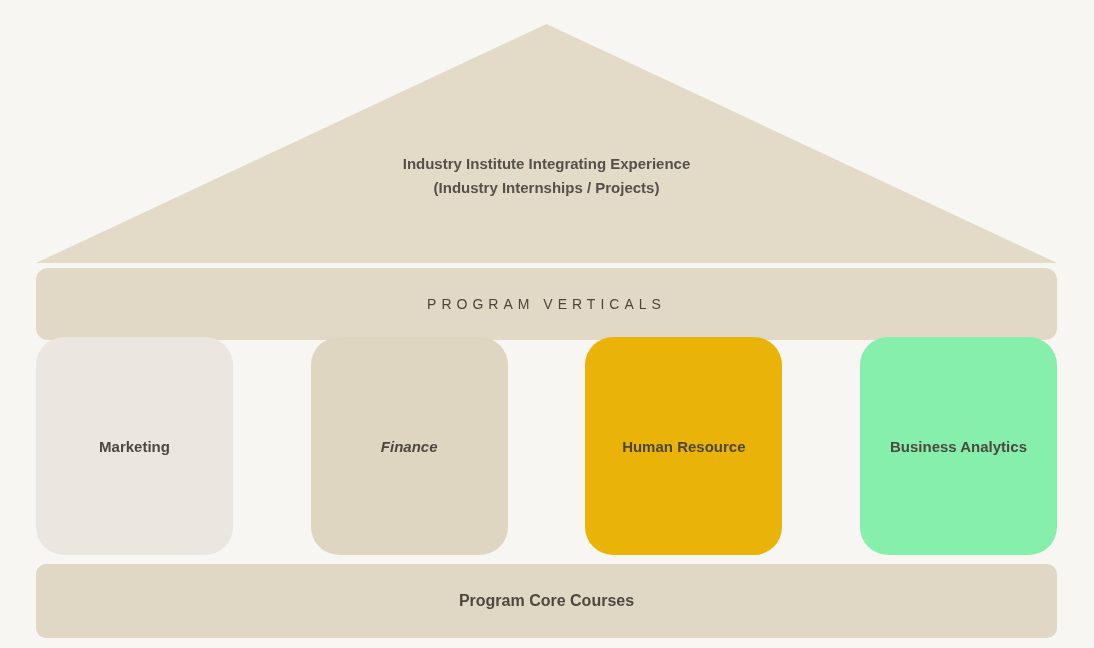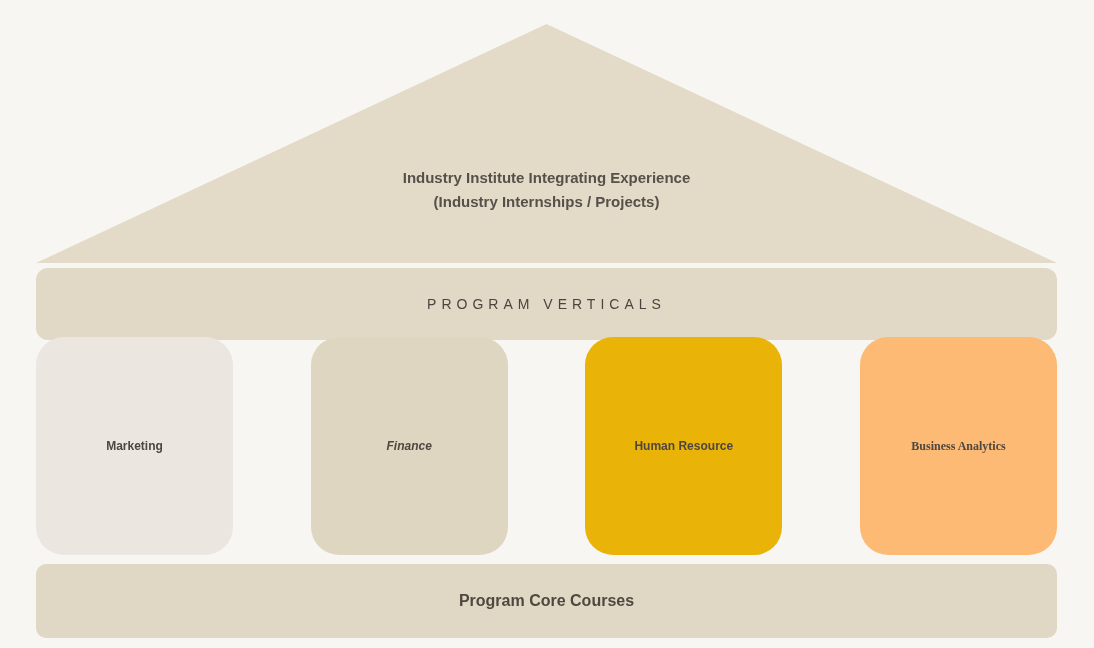--- a/index.html
+++ b/index.html
@@ -23,21 +23,21 @@
     left: 36px;
     top: 24px;
     width: 1021px;
     height: 239px;
     clip-path: polygon(50% 0%, 100% 100%, 0% 100%);
   }
   .roof-text {
     position: absolute;
     left: 0;
     right: 0;
-    top: 142px;
+    top: 128px;
     text-align: center;
     font-size: 15px;
     font-weight: bold;
     line-height: 24px;
     color: #55504a;
   }
   
   .bar {
     position: absolute;
     left: 36px;
@@ -78,21 +78,21 @@
   }
   .pillar {
     width: 197px;
     height: 218px;
     border-radius: 28px;
     display: flex;
     align-items: center;
     justify-content: center;
   }
   .pillar span {
-    font-size: 12px;
+    font-size: 15px;
     font-weight: bold;
     color: #4e4740;
   }
 </style>
 </head>
 <body>
 
 <div class="stage">
 
   <div class="roof" style="background: rgb(227, 219, 200);">
@@ -109,21 +109,21 @@
   <div class="pillars">
     <div class="pillar" style="background: rgb(235, 230, 224);">
       <span>Marketing</span>
     </div>
     <div class="pillar" style="background: rgb(223, 214, 193); font-style: italic;">
       <span>Finance</span>
     </div>
     <div class="pillar" style="background: #eab308;">
       <span>Human Resource</span>
     </div>
-    <div class="pillar" style="background: #fdba74; font-family: Liberation Serif, serif;">
+    <div class="pillar" style="background: #86efac;">
       <span>Business Analytics</span>
     </div>
   </div>
 
   <div class="bar base" style="background: rgb(224, 216, 196);">
     <span>Program Core Courses</span>
   </div>
 
 </div>
 

